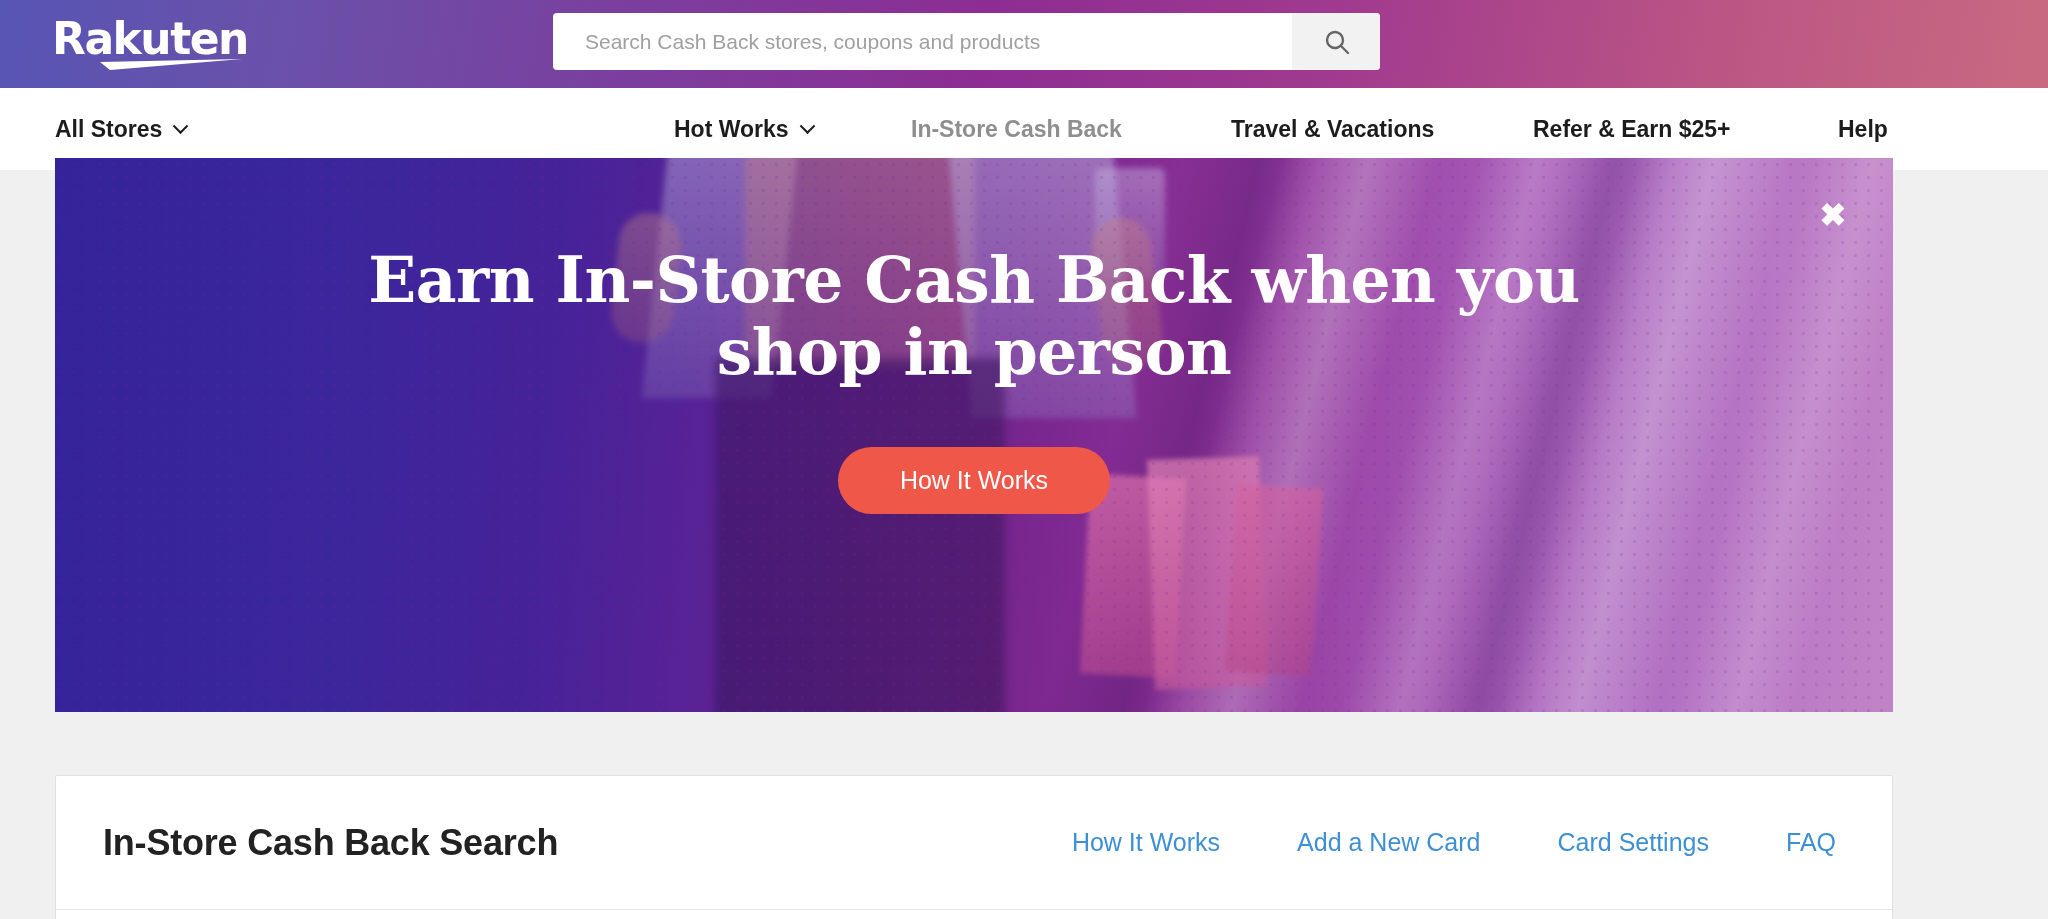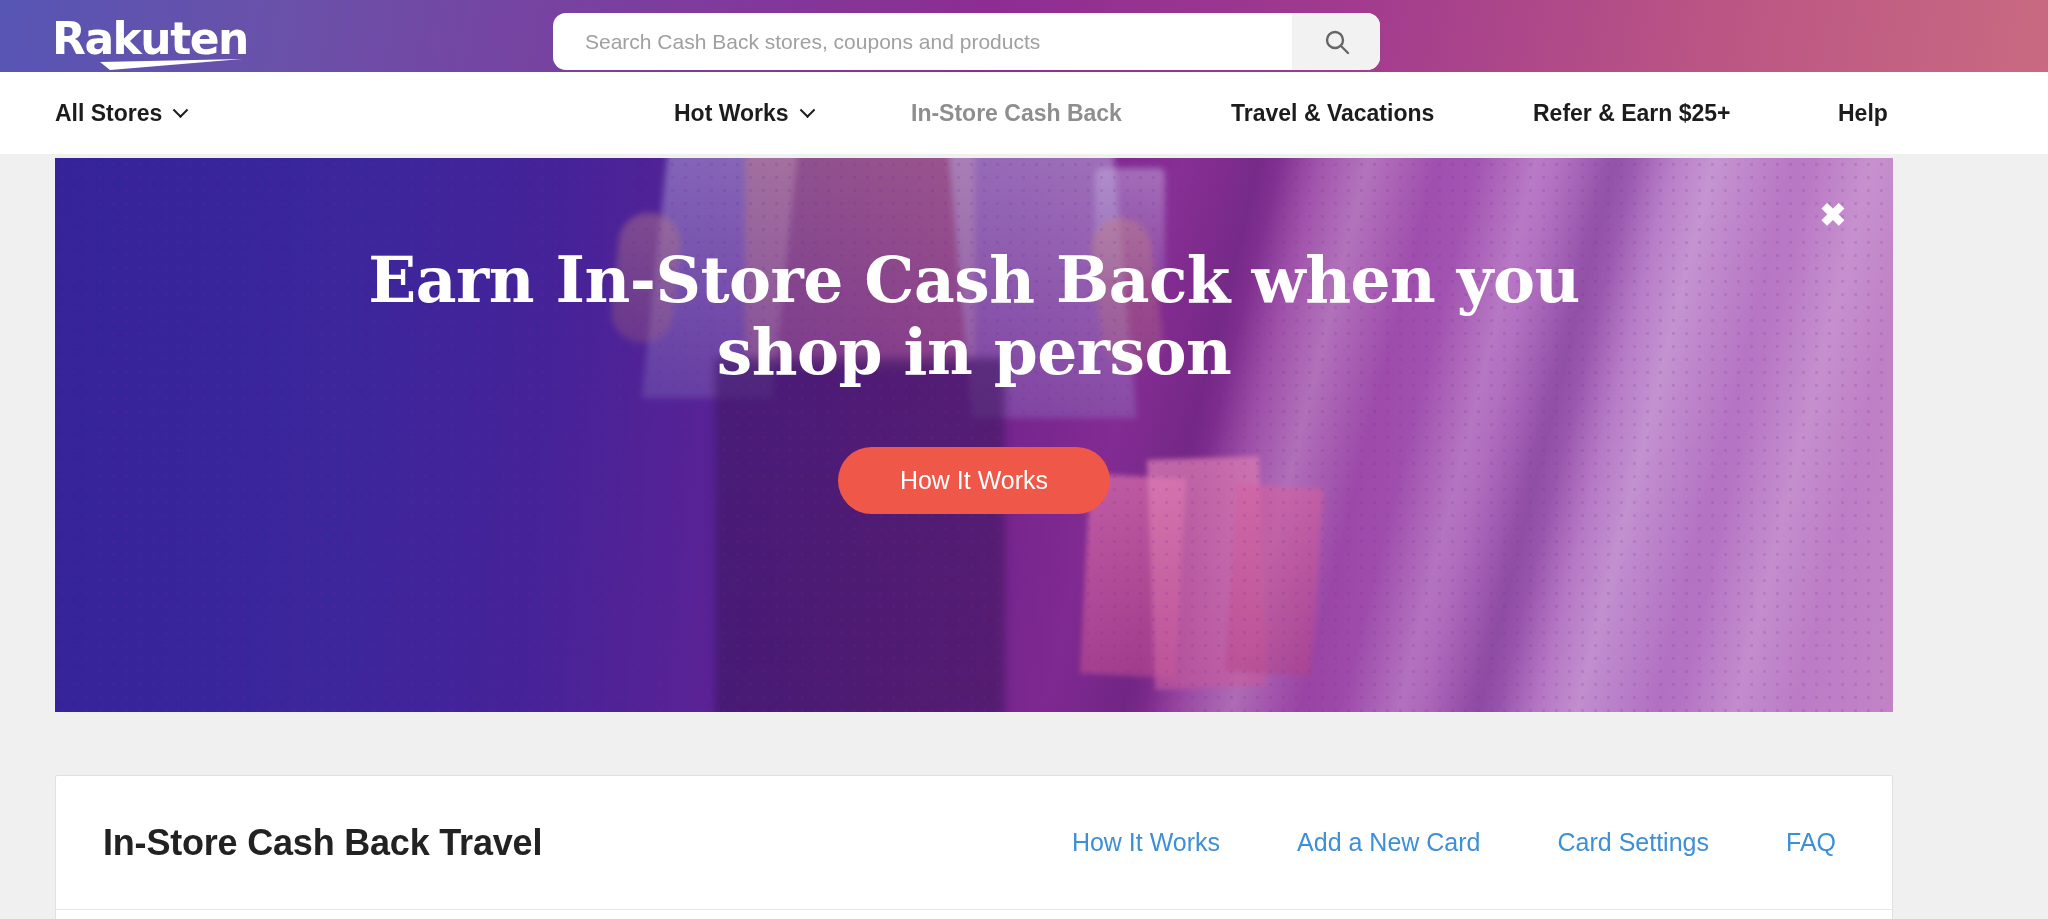--- a/index.html
+++ b/index.html
@@ -8,21 +8,21 @@
     width: 2048px;
     height: 919px;
     overflow: hidden;
     background: #f0f0f0;
     font-family: "Liberation Sans", sans-serif;
   }
 
   
   .topbar {
     position: relative;
-    height: 72px;
+    height: 88px;
     background: linear-gradient(100deg,
         #5755b4 0%,
         #6a51a9 14%,
         #7a3f9f 30%,
         #8d2d93 48%,
         #a23b8e 66%,
         #bb5684 84%,
         #c96a81 100%);
     display: flex;
     align-items: center;
@@ -40,21 +40,21 @@
 
   
   .search-wrap {
     position: absolute;
     left: 553px;
     top: 13px;
     width: 827px;
     height: 57px;
     display: flex;
     background: #fff;
-    border-radius: 13px;
+    border-radius: 4px;
     overflow: hidden;
   }
   .search-input {
     flex: 1;
     border: 0;
     outline: none;
     background: transparent;
     font-family: "Liberation Sans", sans-serif;
     font-size: 21px;
     color: #333;
@@ -389,21 +389,21 @@
   <div class="hero-close">✖</div>
 
   <div class="hero-content">
     <div class="hero-title">Earn In-Store Cash Back when you shop in person</div>
     <button class="hero-cta">How It Works</button>
   </div>
 </div>
 
 <div class="offers-card">
   <div class="offers-head">
-    <div class="offers-title">In-Store Cash Back Travel</div>
+    <div class="offers-title">In-Store Cash Back Search</div>
     <div class="offers-links" id="offers-links">
         <div class="offers-link">How It Works</div>
         <div class="offers-link">Add a New Card</div>
         <div class="offers-link">Card Settings</div>
         <div class="offers-link">FAQ</div>
       </div>
   </div>
 </div>
 
 </body></html>

